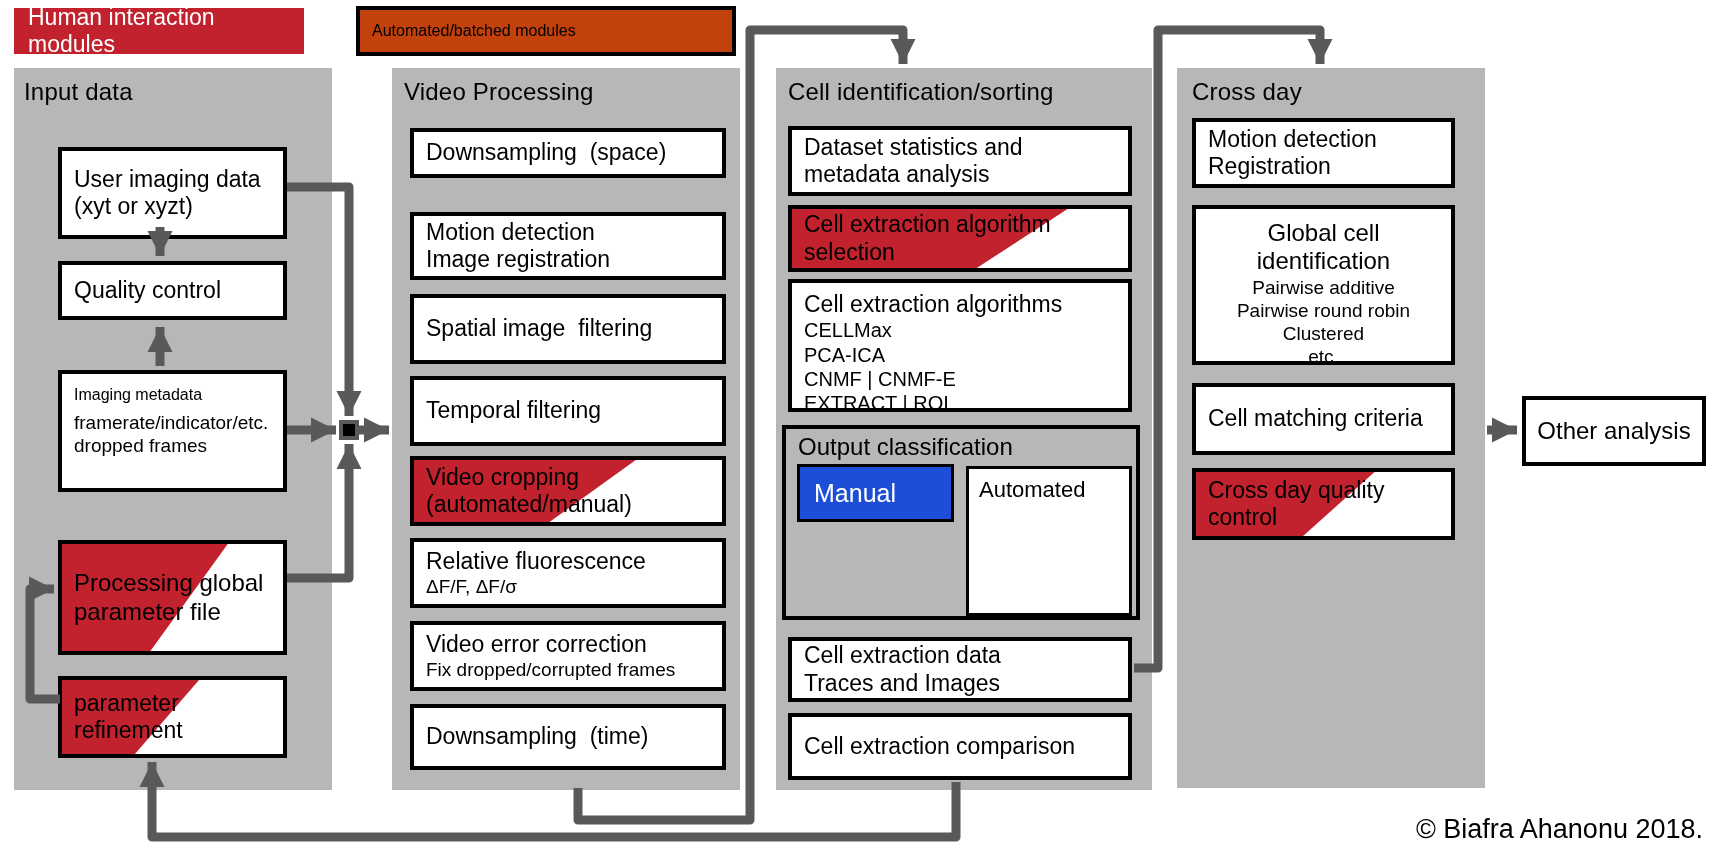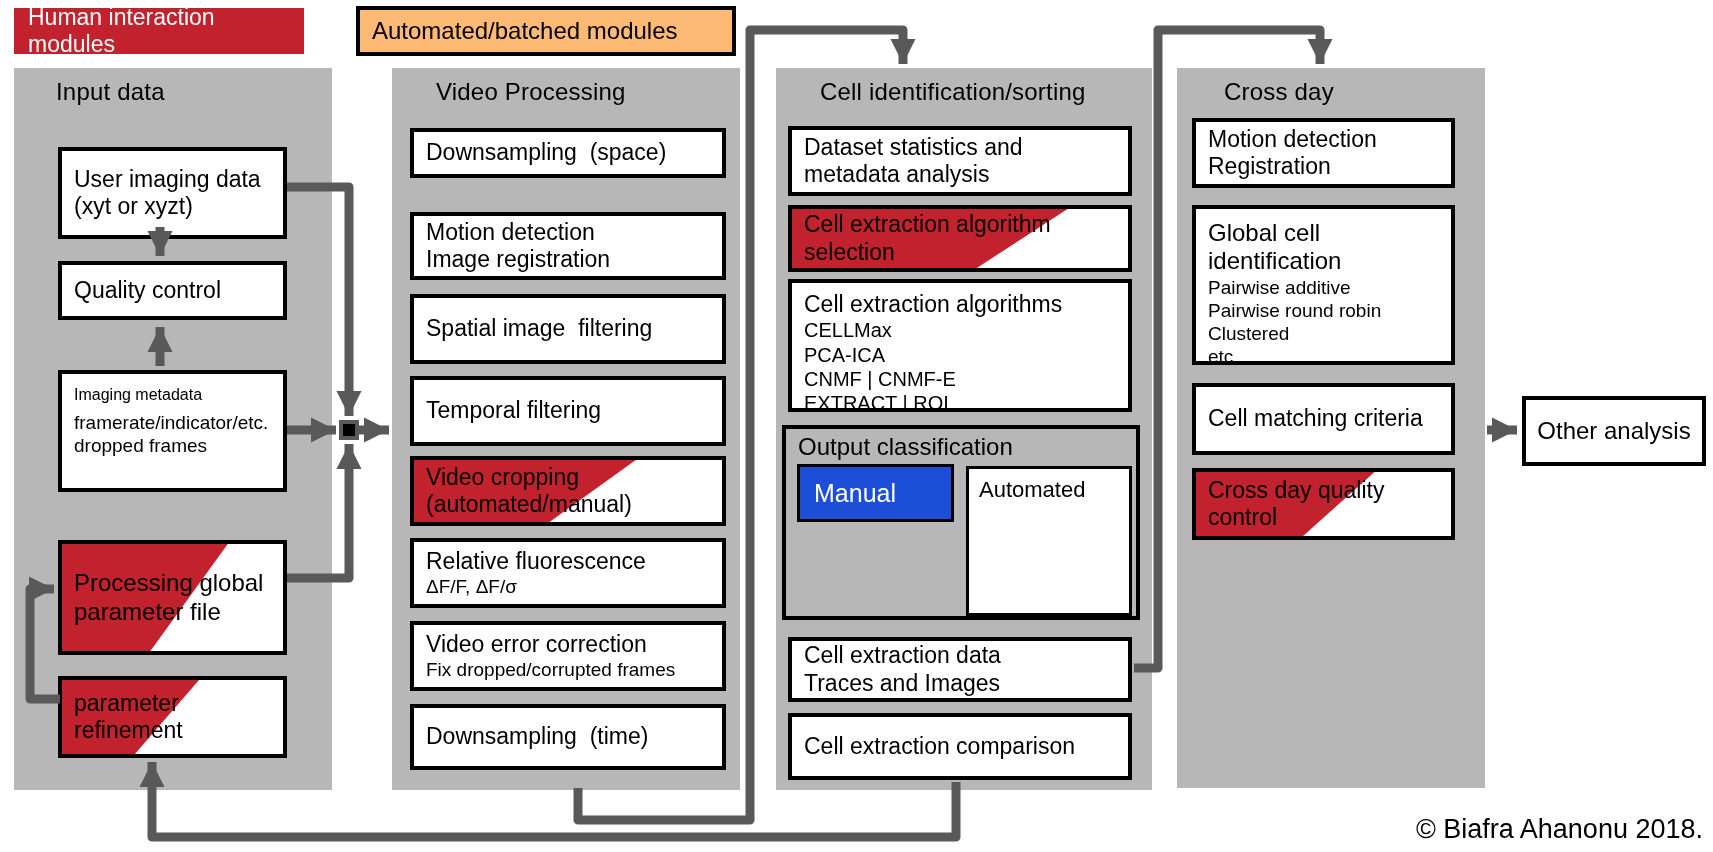--- a/index.html
+++ b/index.html
@@ -1,37 +1,37 @@
 <!DOCTYPE html>
 <html><head>
 <meta charset="utf-8">
 <style>
   html,body{margin:0;padding:0;background:#fff;}
   body{width:1713px;height:852px;position:relative;overflow:hidden;
        font-family:"Liberation Sans","DejaVu Sans",sans-serif;color:#000;}
   .stage{position:absolute;inset:0;}
   .col{position:absolute;background:#b7b7b7;z-index:1;}
-  .coltitle{position:absolute;z-index:2;font-size:24px;letter-spacing:.2px;margin-left:32px;}
+  .coltitle{position:absolute;z-index:2;font-size:24px;letter-spacing:.2px;}
   .box{position:absolute;z-index:2;background:#fff;border:4px solid #000;box-sizing:border-box;
        display:flex;flex-direction:column;justify-content:center;padding:4px 12px;
        font-size:23px;line-height:1.18;overflow:hidden;}
   .box span{position:relative;z-index:1;display:block;white-space:pre-wrap;}
   .box .sub{font-size:19px;line-height:1.22;}
   .box .gap{height:6px;}
   .redfill{position:absolute;inset:0;background:#c2222d;z-index:0;}
   .panel{position:absolute;z-index:2;background:#b7b7b7;border:4px solid #000;box-sizing:border-box;}
   .panel .plabel{position:absolute;left:12px;top:4px;font-size:24px;}
   .manualbox{position:absolute;background:#1d4ed8;border:3px solid #000;box-sizing:border-box;
              color:#fff;font-size:25px;display:flex;align-items:center;padding-left:14px;}
   .autobox{position:absolute;background:#fff;border:3px solid #000;box-sizing:border-box;
            font-size:22px;padding:8px 0 0 10px;}
   .hdr-red{position:absolute;left:14px;top:8px;width:290px;height:46px;background:#c2222d;
            color:#fff;font-size:23px;display:flex;align-items:center;padding-left:14px;box-sizing:border-box;z-index:2;}
-  .hdr-auto{position:absolute;left:356px;top:6px;width:380px;height:50px;background:#fdba74;border:4px solid #000;
-            color:#000;font-size:24px;display:flex;align-items:center;padding-left:12px;box-sizing:border-box;z-index:2;}
+  .hdr-auto{position:absolute;left:356px;top:6px;width:380px;height:50px;background:#c2410c;border:4px solid #000;
+            color:#000;font-size:16px;display:flex;align-items:center;padding-left:12px;box-sizing:border-box;z-index:2;}
   .other{position:absolute;left:1522px;top:396px;width:184px;height:70px;background:#fff;border:4px solid #000;
          box-sizing:border-box;display:flex;align-items:center;justify-content:center;font-size:24px;z-index:2;}
   .copyright{position:absolute;right:10px;top:814px;font-size:27px;z-index:2;}
   svg.wires{position:absolute;inset:0;z-index:3;pointer-events:none;}
 </style>
 </head>
 <body>
 
 <div class="stage">
 
@@ -136,21 +136,21 @@
     <span>Traces and Images</span>
   </div>
   <div class="box" style="left:788px;top:713px;width:344px;height:67px;">
     <span>Cell extraction comparison</span>
   </div>
 
   <div class="box" style="left:1192px;top:118px;width:263px;height:70px;">
     <span>Motion detection</span>
     <span>Registration</span>
   </div>
-  <div class="box" style="left:1192px;top:205px;width:263px;height:160px;justify-content:flex-start;padding-top:10px;font-size:24px;">
+  <div class="box" style="left:1192px;top:205px;width:263px;height:160px;justify-content:flex-start;padding-top:10px;font-size:24px;align-items:center;">
     <span>Global cell</span>
     <span>identification</span>
     <span class="sub">Pairwise additive</span>
     <span class="sub">Pairwise round robin</span>
     <span class="sub">Clustered</span>
     <span class="sub">etc.</span>
   </div>
   <div class="box" style="left:1192px;top:383px;width:263px;height:72px;">
     <span>Cell matching criteria</span>
   </div>

